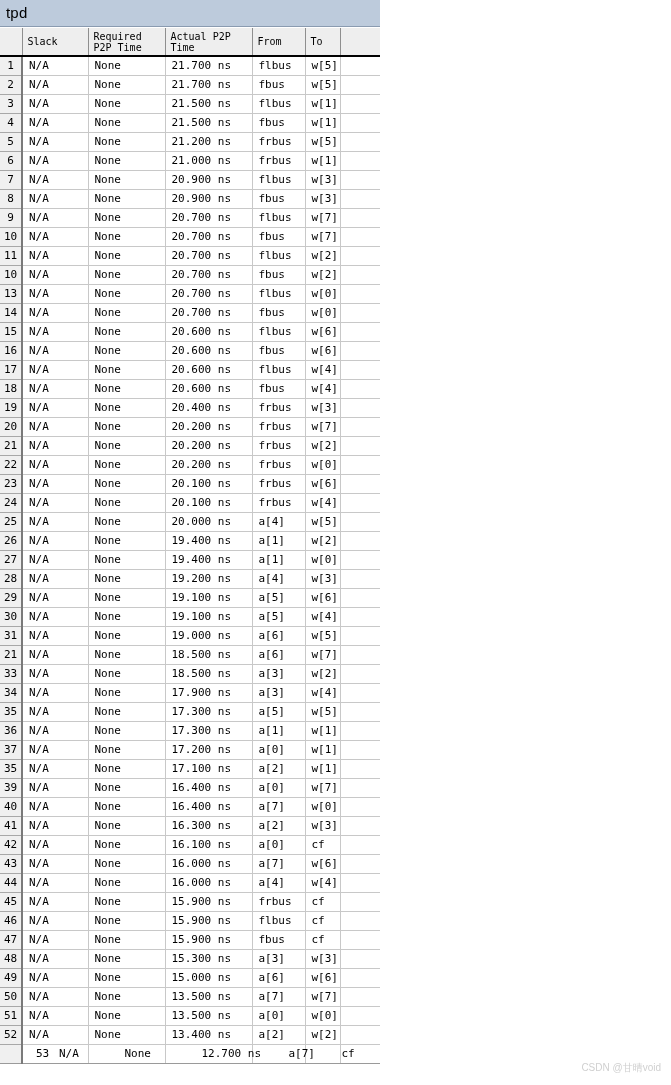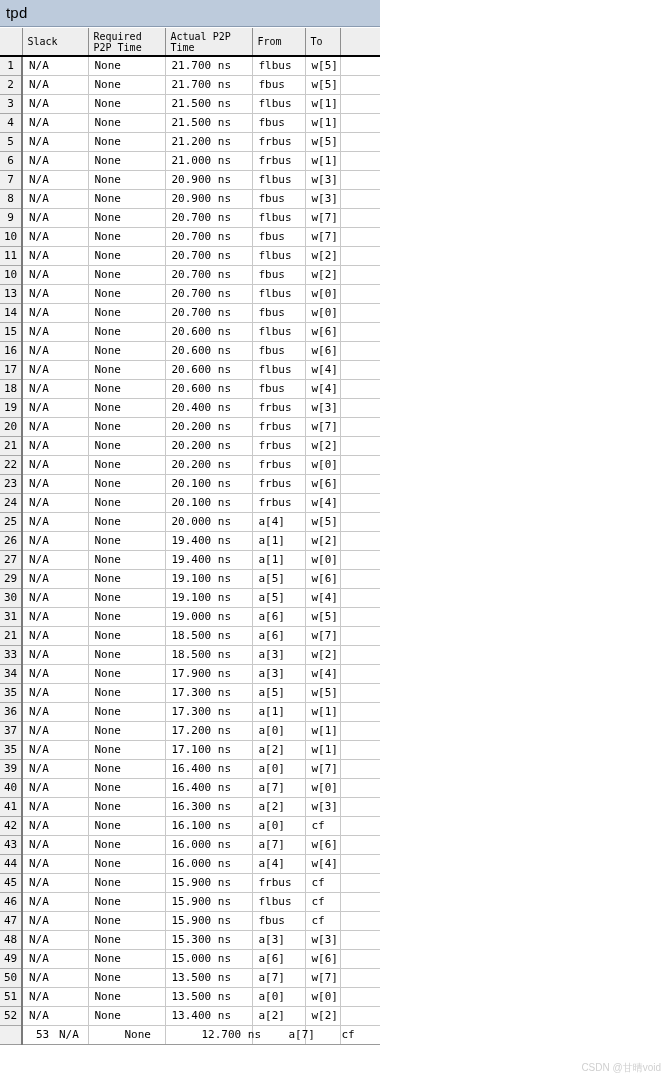--- a/index.html
+++ b/index.html
@@ -391,20 +391,29 @@
       <tr>
         <td class="rownum">27</td>
         <td>N/A</td>
         <td>None</td>
         <td>19.400 ns</td>
         <td>a[1]</td>
         <td>w[0]</td>
         <td class="pad"></td>
       </tr>
       <tr>
+        <td class="rownum">28</td>
+        <td>N/A</td>
+        <td>None</td>
+        <td>19.200 ns</td>
+        <td>a[4]</td>
+        <td>w[3]</td>
+        <td class="pad"></td>
+      </tr>
+      <tr>
         <td class="rownum">29</td>
         <td>N/A</td>
         <td>None</td>
         <td>19.100 ns</td>
         <td>a[5]</td>
         <td>w[6]</td>
         <td class="pad"></td>
       </tr>
       <tr>
         <td class="rownum">30</td>

